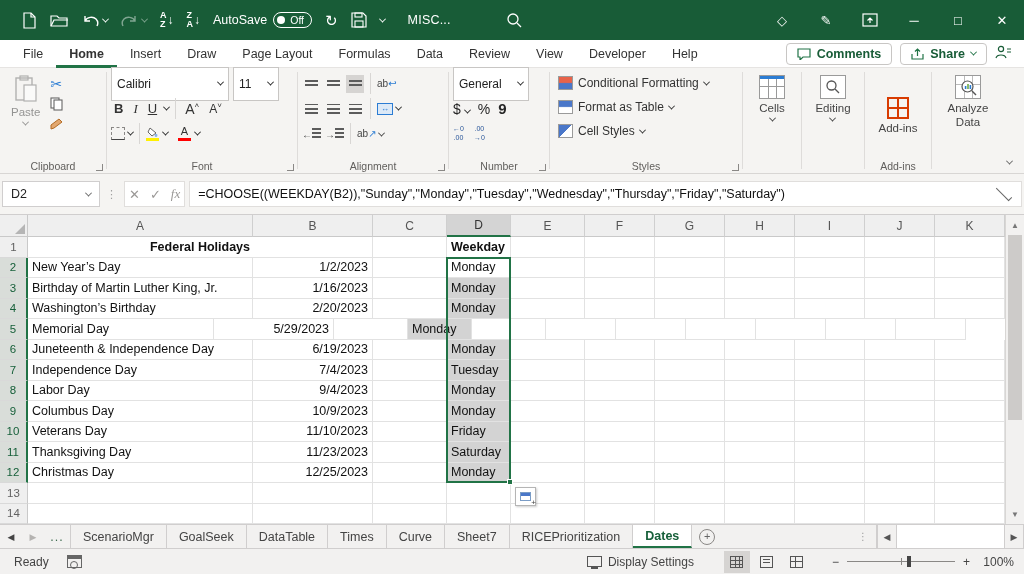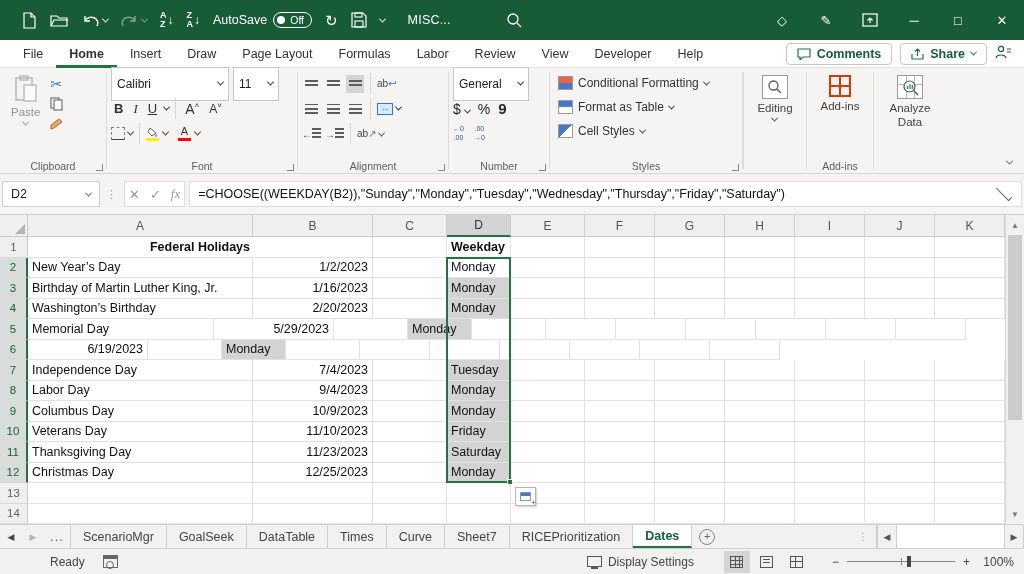--- a/index.html
+++ b/index.html
@@ -131,21 +131,21 @@
     display:flex; align-items:center; justify-content:center; font-size:11px; line-height:1; }
   .st-dots { display:flex; align-items:center; color:#a0a0a0; padding:0 8px; margin-left:auto; font-size:10px; }
   .hscroll { display:flex; align-items:center; width:148px; border-left:1px solid #d0cece; }
   .hscroll .box { width:20px; height:100%; display:flex; align-items:center; justify-content:center;
     color:#555; font-size:9px; border-right:1px solid #d0cece; border-left:1px solid #d0cece; }
   .hscroll .track { flex:1; height:100%; background:#fff; }
 
   
   .statusbar { position:absolute; top:548px; left:0; width:1024px; height:26px; background:#f2f1f0;
     border-top:1px solid #d0cece; display:flex; align-items:center; font-size:12px; color:#444; }
-  .status-left { display:flex; gap:18px; padding-left:30px;margin-left:20px; }
+  .status-left { display:flex; gap:18px; padding-left:14px; }
   .macro-ic { width:15px; height:13px; border:1px solid #666; border-top-width:4px; position:relative; }
   .macro-ic:after { content:""; position:absolute; left:2px; top:2px; width:6px; height:6px;
     border:1px solid #666; border-radius:50%; }
   .status-right { margin-left:auto; display:flex; align-items:center; gap:4px; padding-right:10px; }
   .disp-set { display:flex; align-items:center; gap:6px; margin-right:26px; }
   .monitor-ic { width:15px; height:11px; border:1px solid #555; position:relative; }
   .monitor-ic:after { content:""; position:absolute; left:3px; bottom:-3px; width:7px; height:2px; background:#555; }
   .viewbtn { width:26px; height:22px; display:flex; align-items:center; justify-content:center; }
   .viewbtn.active { background:#d6d4d2; }
   .vb-grid { width:13px; height:12px; border:1px solid #555;
@@ -244,21 +244,21 @@
 </div>
 
 <div class="tabrow">
   <div id="ribbon-tabs" style="display:flex; padding-left:10px;">
       <span class="rtab">File</span>
       <span class="rtab active">Home</span>
       <span class="rtab">Insert</span>
       <span class="rtab">Draw</span>
       <span class="rtab">Page Layout</span>
       <span class="rtab">Formulas</span>
-      <span class="rtab">Labor</span>
+      <span class="rtab">Data</span>
       <span class="rtab">Review</span>
       <span class="rtab">View</span>
       <span class="rtab">Developer</span>
       <span class="rtab">Help</span>
     </div>
   <div class="tab-actions">
     <span class="pill-btn">
       <svg width="14" height="12" viewBox="0 0 14 12">
           <path d="M1 1h12v8H6l-3 3V9H1z" fill="none" stroke="#217346" stroke-width="1.2"></path>
         </svg>
@@ -435,37 +435,48 @@
     <div class="stylebtn">
       <span class="sicon" style="background:linear-gradient(135deg,#4a77c9 0 50%,#fff 50%);"></span>
       <span>Cell Styles</span>
       <span class="chev"></span>
     </div>
     <span class="glabel">Styles</span>
     <span class="launcher"></span>
   </div>
   <div class="gsep"></div>
 
+  <div class="rgroup" style="width:58px; align-items:center;">
+    <div class="rbtn-big">
+      <span class="bigicon-box" style="background:
+        linear-gradient(#2b7cd3,#2b7cd3) 0 0/100% 3px no-repeat,
+        linear-gradient(#999,#999) 8px 0/1px 100% no-repeat,
+        linear-gradient(#999,#999) 16px 0/1px 100% no-repeat,
+        linear-gradient(#999,#999) 0 10px/100% 1px no-repeat,#fff;"></span>
+      <span>Cells</span>
+      <span class="chev"></span>
+    </div>
+  </div>
   <div class="gsep"></div>
 
   <div class="rgroup" style="width:62px; align-items:center;">
     <div class="rbtn-big">
       <span class="bigicon-box" style="display:flex;align-items:center;justify-content:center;">
         <svg width="16" height="16" viewBox="0 0 16 16">
             <circle cx="6.5" cy="6.5" r="4.5" fill="none" stroke="#555" stroke-width="1.3"></circle>
             <path d="M10 10l4 4" stroke="#555" stroke-width="1.3"></path>
           </svg>
       </span>
       <span>Editing</span>
       <span class="chev"></span>
     </div>
   </div>
   <div class="gsep"></div>
 
-  <div class="rgroup" style="width:66px; align-items:center;">
+  <div class="rgroup" style="width:66px; align-items:center;justify-content:center;">
     <div class="rbtn-big">
       <span class="addins-icon"></span>
       <span>Add-ins</span>
     </div>
     <span class="glabel">Add-ins</span>
   </div>
   <div class="gsep"></div>
   <div class="rgroup" style="width:72px; align-items:center;">
     <div class="rbtn-big" style="text-align:center;">
       <span class="bigicon-box" style="display:flex;align-items:center;justify-content:center;background:
@@ -587,20 +598,21 @@
       <div class="cell" style="width: 74px;"></div>
       <div class="cell" style="width: 70px;"></div>
       <div class="cell" style="width: 70px;"></div>
       <div class="cell" style="width: 70px;"></div>
       <div class="cell" style="width: 70px;"></div>
       <div class="cell" style="width: 70px;"></div>
       <div class="cell" style="width: 70px;"></div>
     </div>
     <div class="grow">
       <div class="rowhead sel">6</div>
+      <div class="cell" style="width: 225px;">Juneteenth &amp; Independence Day</div>
       <div class="cell right" style="width: 120px;">6/19/2023</div>
       <div class="cell" style="width: 74px;"></div>
       <div class="cell selfill" style="width: 64px;">Monday</div>
       <div class="cell" style="width: 74px;"></div>
       <div class="cell" style="width: 70px;"></div>
       <div class="cell" style="width: 70px;"></div>
       <div class="cell" style="width: 70px;"></div>
       <div class="cell" style="width: 70px;"></div>
       <div class="cell" style="width: 70px;"></div>
       <div class="cell" style="width: 70px;"></div>

